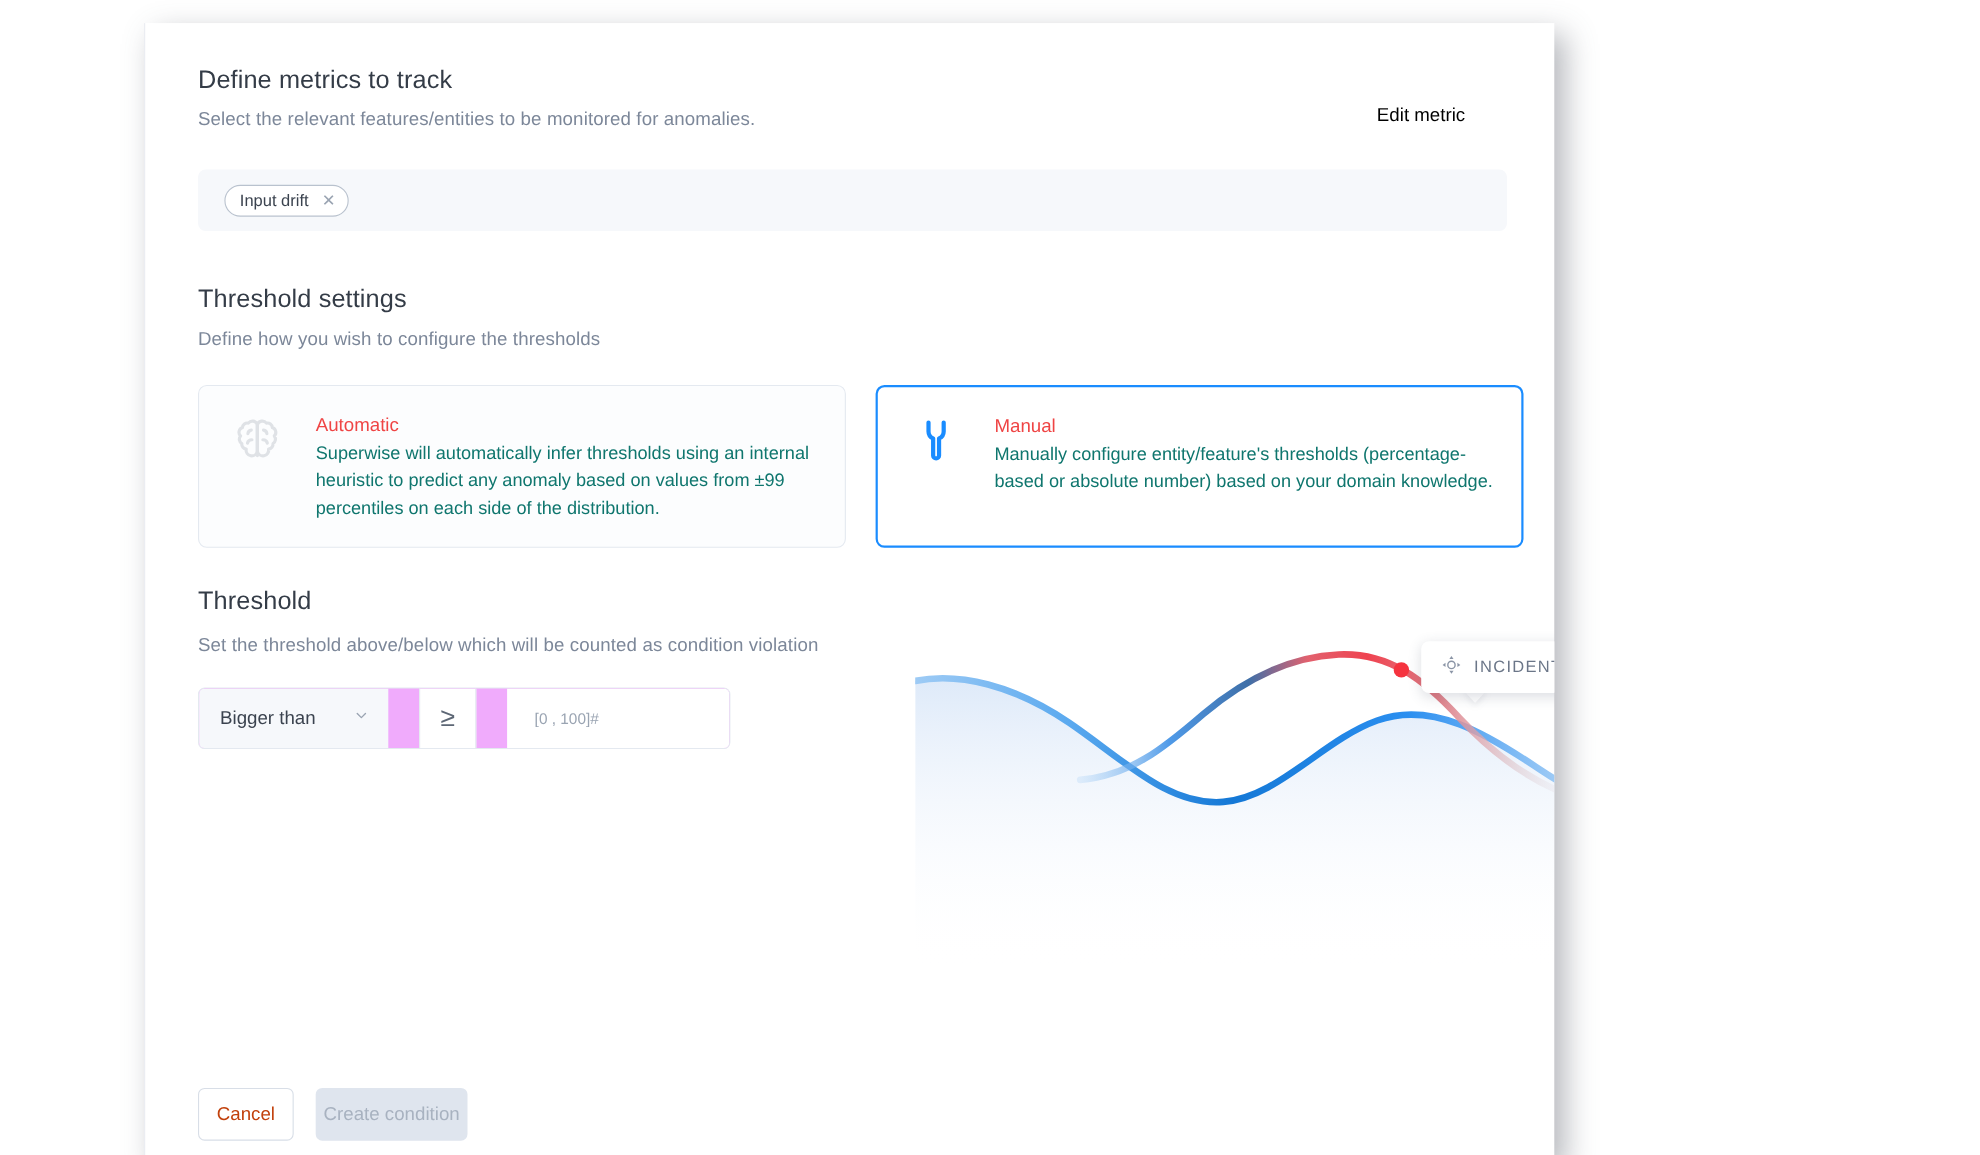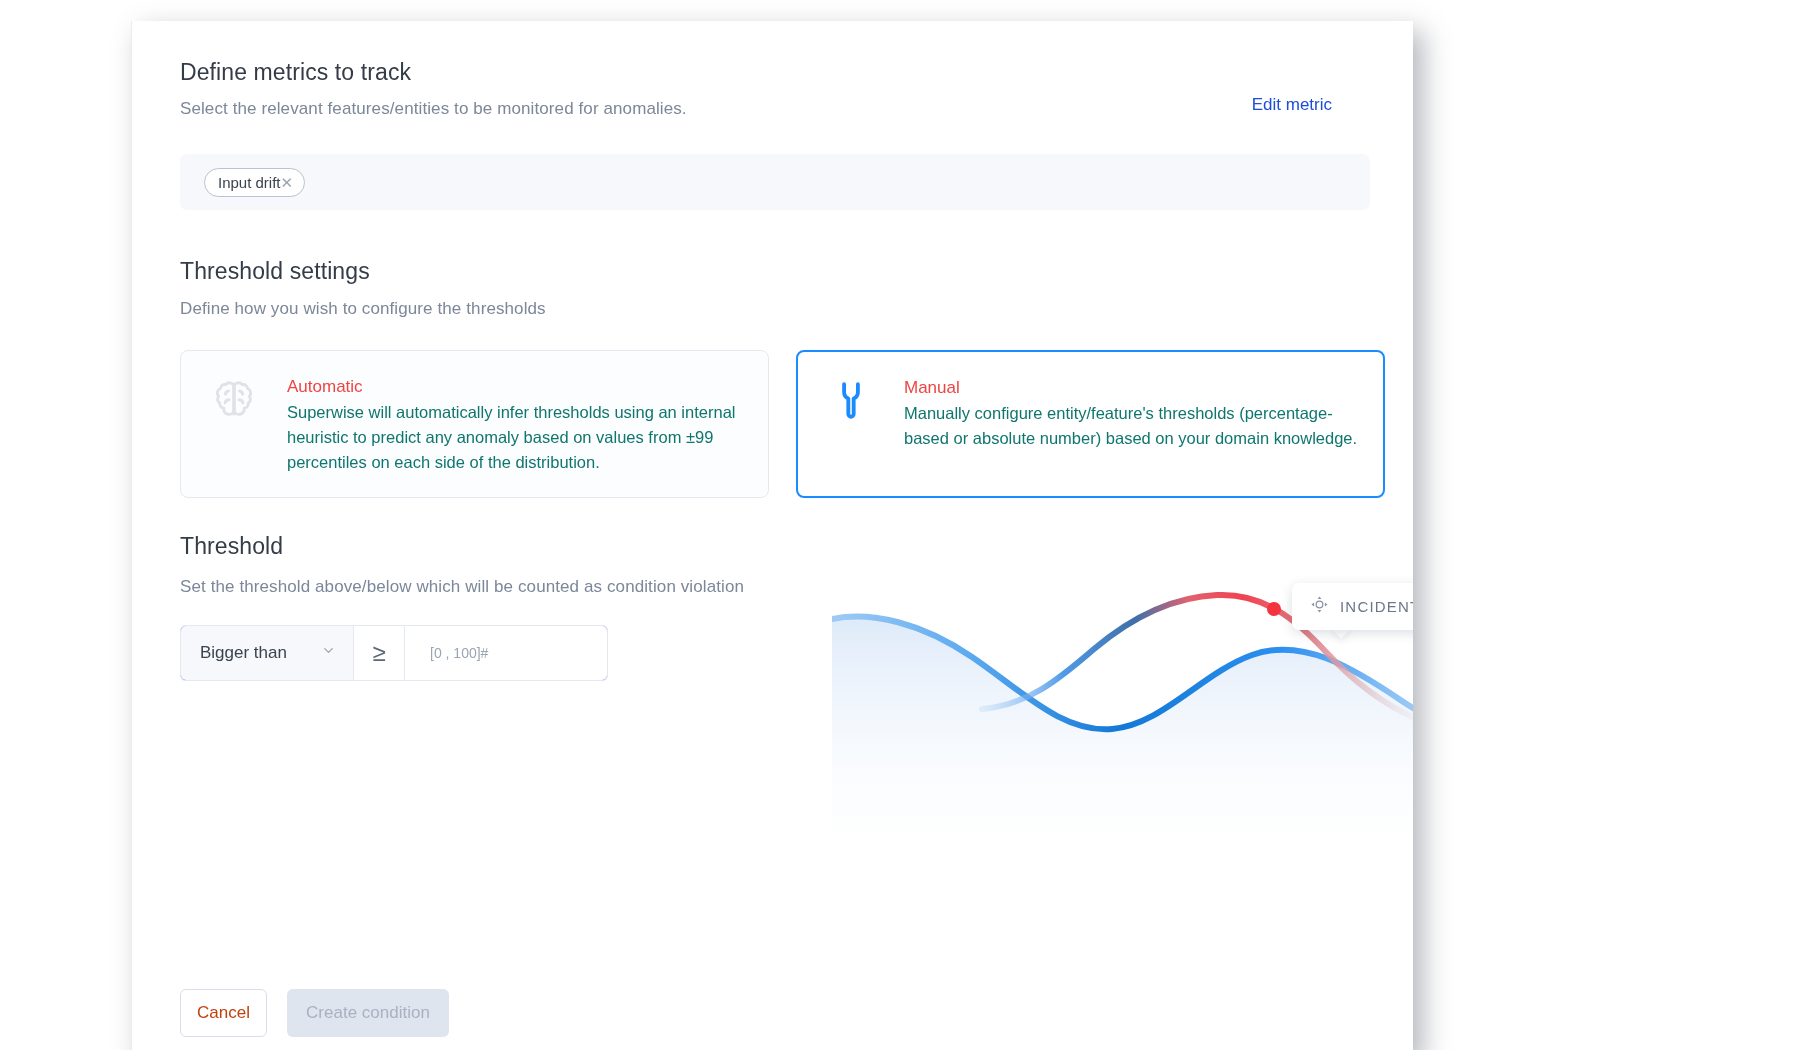--- a/index.html
+++ b/index.html
@@ -55,21 +55,21 @@
 
   
   .s1-title { position: absolute; left: 0px;  top: 38px; }
   .s1-sub   { position: absolute; left: 0px;  top: 78px; }
 
   .edit-link {
     position: absolute;
     right: 48px;
     top: 74px;
     font-size: 17px;
-    color: #1d4ed8;
+    color: #000000;
     cursor: pointer;
     white-space: nowrap;
   }
 
   .chips-box {
     position: absolute;
     left: 0px;
     top: 133px;
     width: 1190px;
     height: 56px;
@@ -77,21 +77,21 @@
     border-radius: 7px;
   }
   .chip {
     position: absolute;
     left: 24px;
     top: 14px;
     height: 29px;
     padding: 0 11px 0 13px;
     display: flex;
     align-items: center;
-    gap: 0;
+    gap: 12px;
     background: #ffffff;
     border: 1px solid #b9c2ce;
     border-radius: 15px;
     font-size: 15px;
     color: #3b434f;
     cursor: pointer;
   }
   .chip-x {
     font-size: 15px;
     color: #9aa4b2;
@@ -148,21 +148,22 @@
 
   .thr-row {
     position: absolute;
     left: 0px;
     top: 604px;
     height: 56px;
     display: flex;
     border: 1px solid #e4e9f0;
     border-radius: 6px;
     overflow: hidden;
-    background: #8b5cf6;
+    background: #f0abfc;
+    gap: 28px;
   }
   .thr-select {
     width: 172px;
     background: #f6f8fb;
     display: flex;
     align-items: center;
     justify-content: space-between;
     padding: 0 17px 0 19px;
     font-size: 17px;
     color: #3b434f;
@@ -203,21 +204,21 @@
     justify-content: center;
   }
   .btn-cancel {
     width: 87px;
     background: #ffffff;
     border: 1px solid #d8dee7;
     color: #c2410c;
     cursor: pointer;
   }
   .btn-create {
-    width: 162px;
+    width: 138px;
     background: #dfe5ee;
     border: 0;
     color: #a8b2c0;
     cursor: default;
   }
 
   
   .graph {
     position: absolute;
     left: 700px;

